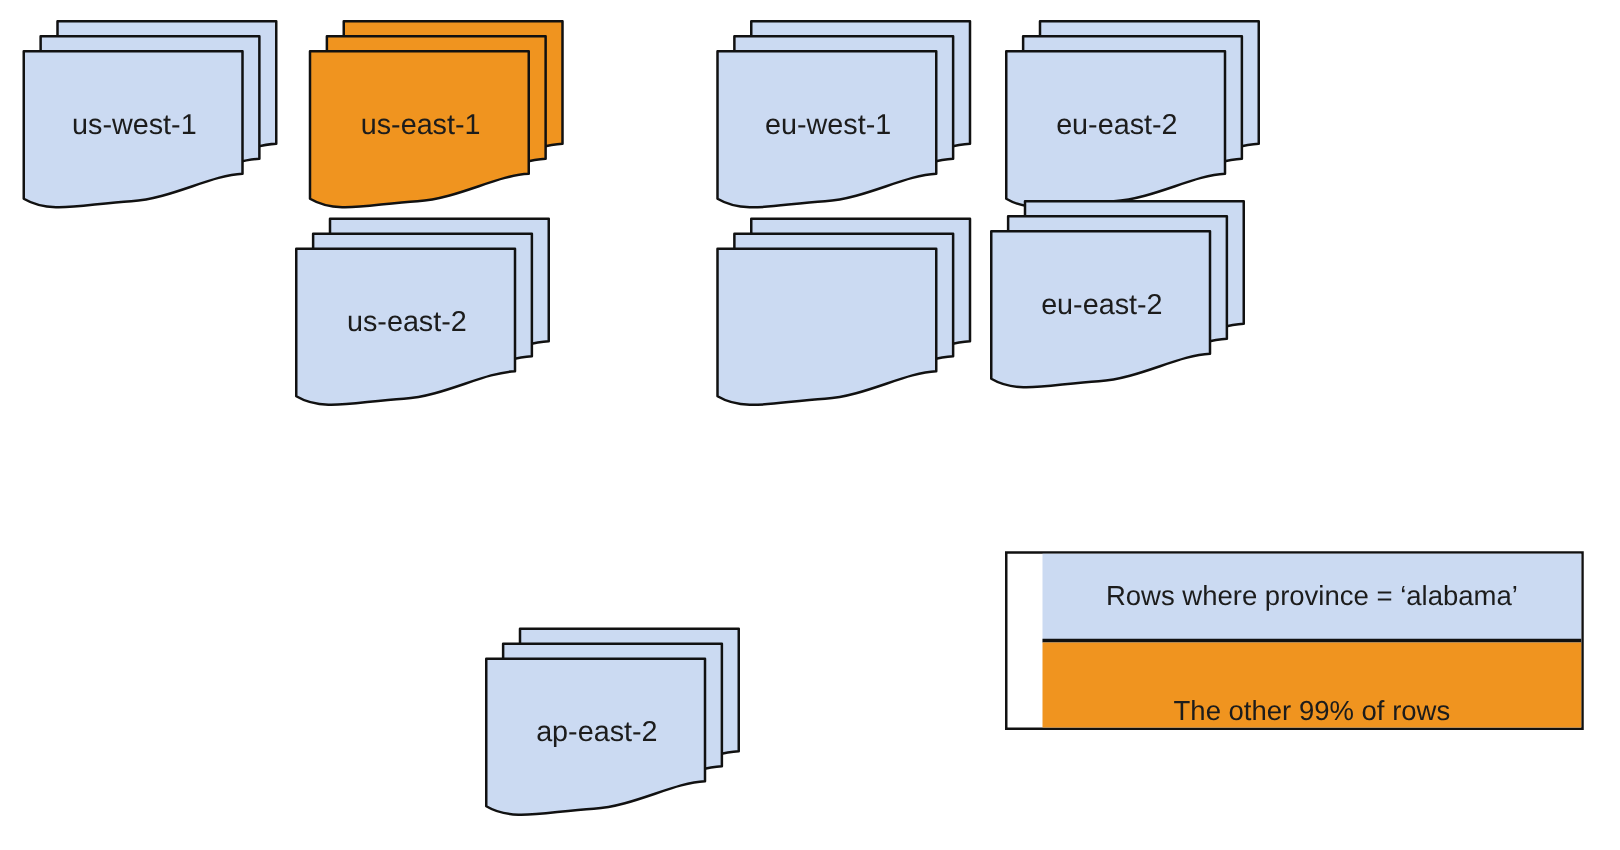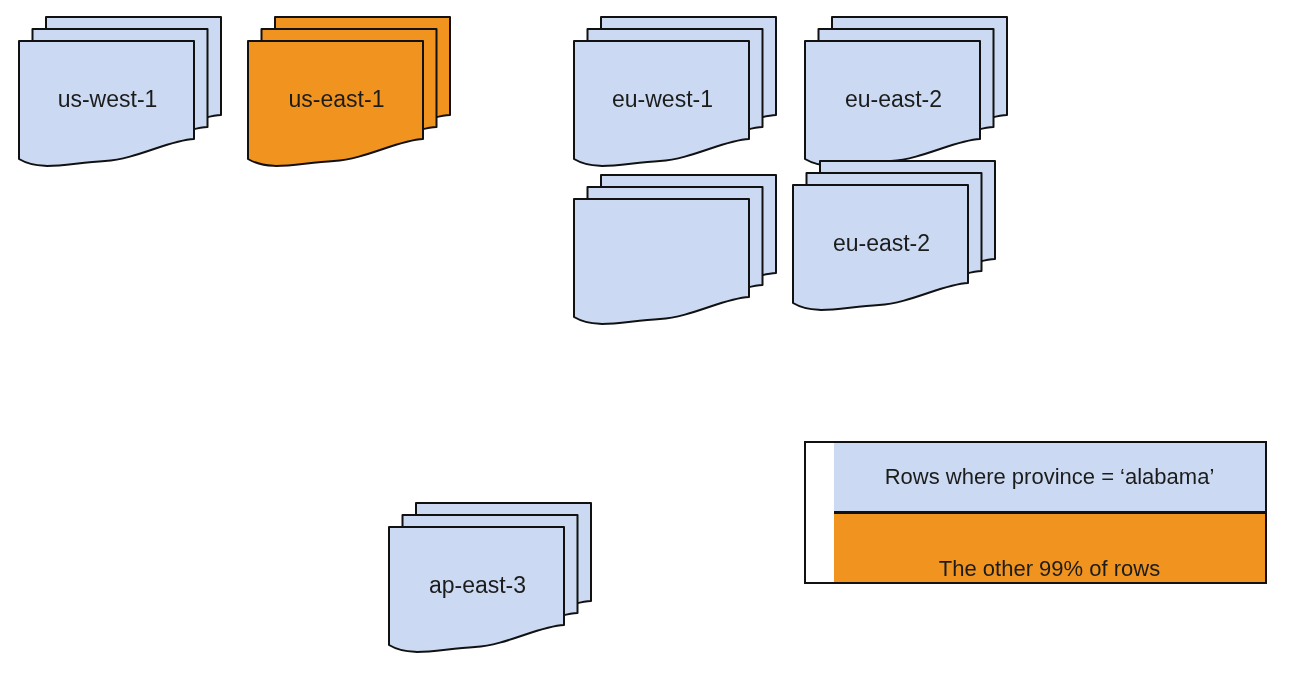--- a/index.html
+++ b/index.html
@@ -112,20 +112,28 @@
   <div class="stack" style="left:805px; top:16px">
     <svg viewBox="0 0 203 155" aria-hidden="true">
       <path class="sheet" transform="translate(27,1)" d="M0 0 H175 V98 C150 99 118 118 86 120 C48 122 22 131 0 118 Z"></path>
       <path class="sheet" transform="translate(13.5,13)" d="M0 0 H175 V98 C150 99 118 118 86 120 C48 122 22 131 0 118 Z"></path>
       <path class="sheet" transform="translate(0,25)" d="M0 0 H175 V98 C150 99 118 118 86 120 C48 122 22 131 0 118 Z"></path>
     </svg>
     <div class="stack-label">eu-east-2</div>
   </div>
 
 
+  <div class="stack" style="left:237px; top:174px">
+    <svg viewBox="0 0 203 155" aria-hidden="true">
+      <path class="sheet" transform="translate(27,1)" d="M0 0 H175 V98 C150 99 118 118 86 120 C48 122 22 131 0 118 Z"></path>
+      <path class="sheet" transform="translate(13.5,13)" d="M0 0 H175 V98 C150 99 118 118 86 120 C48 122 22 131 0 118 Z"></path>
+      <path class="sheet" transform="translate(0,25)" d="M0 0 H175 V98 C150 99 118 118 86 120 C48 122 22 131 0 118 Z"></path>
+    </svg>
+    <div class="stack-label">us-east-2</div>
+  </div>
 
   <div class="stack" style="left:574px; top:174px">
     <svg viewBox="0 0 203 155" aria-hidden="true">
       <path class="sheet" transform="translate(27,1)" d="M0 0 H175 V98 C150 99 118 118 86 120 C48 122 22 131 0 118 Z"></path>
       <path class="sheet" transform="translate(13.5,13)" d="M0 0 H175 V98 C150 99 118 118 86 120 C48 122 22 131 0 118 Z"></path>
       <path class="sheet" transform="translate(0,25)" d="M0 0 H175 V98 C150 99 118 118 86 120 C48 122 22 131 0 118 Z"></path>
     </svg>
   </div>
 
   <div class="stack" style="left:793px; top:160px">
@@ -137,21 +145,21 @@
     <div class="stack-label">eu-east-2</div>
   </div>
 
 
   <div class="stack" style="left:389px; top:502px">
     <svg viewBox="0 0 203 155" aria-hidden="true">
       <path class="sheet" transform="translate(27,1)" d="M0 0 H175 V98 C150 99 118 118 86 120 C48 122 22 131 0 118 Z"></path>
       <path class="sheet" transform="translate(13.5,13)" d="M0 0 H175 V98 C150 99 118 118 86 120 C48 122 22 131 0 118 Z"></path>
       <path class="sheet" transform="translate(0,25)" d="M0 0 H175 V98 C150 99 118 118 86 120 C48 122 22 131 0 118 Z"></path>
     </svg>
-    <div class="stack-label">ap-east-3</div>
+    <div class="stack-label">ap-east-2</div>
   </div>
 
   <div class="legend">
     <div class="legend-row row-partition">
       <span>Rows where province = ‘alabama’</span>
     </div>
     <div class="legend-row row-highlight">
       <span>The other 99% of rows</span>
     </div>
   </div>

